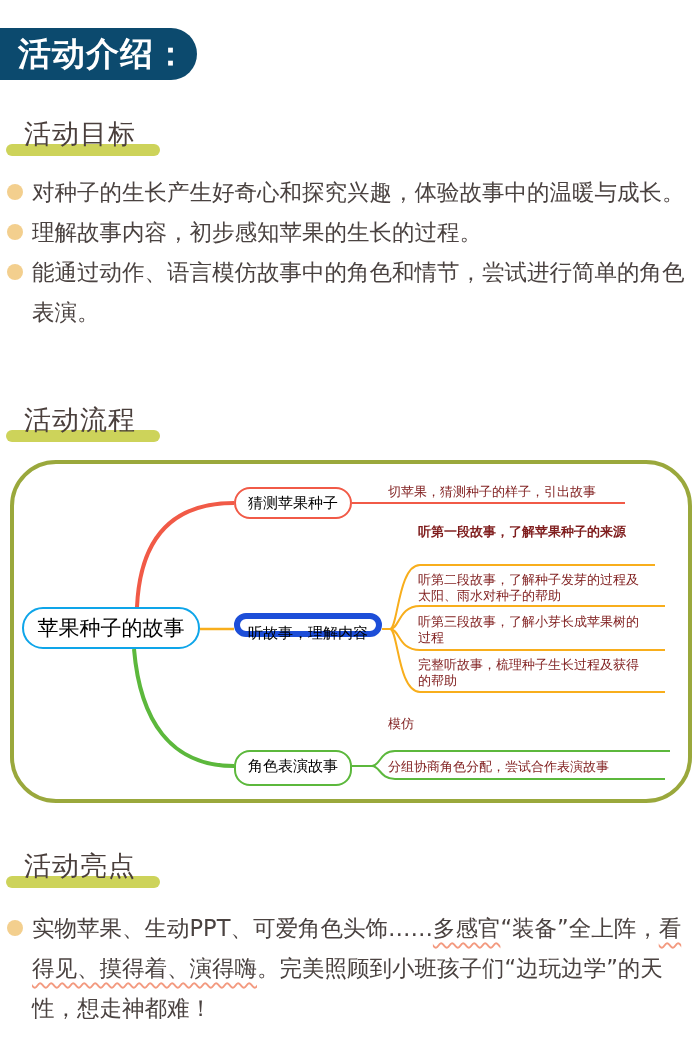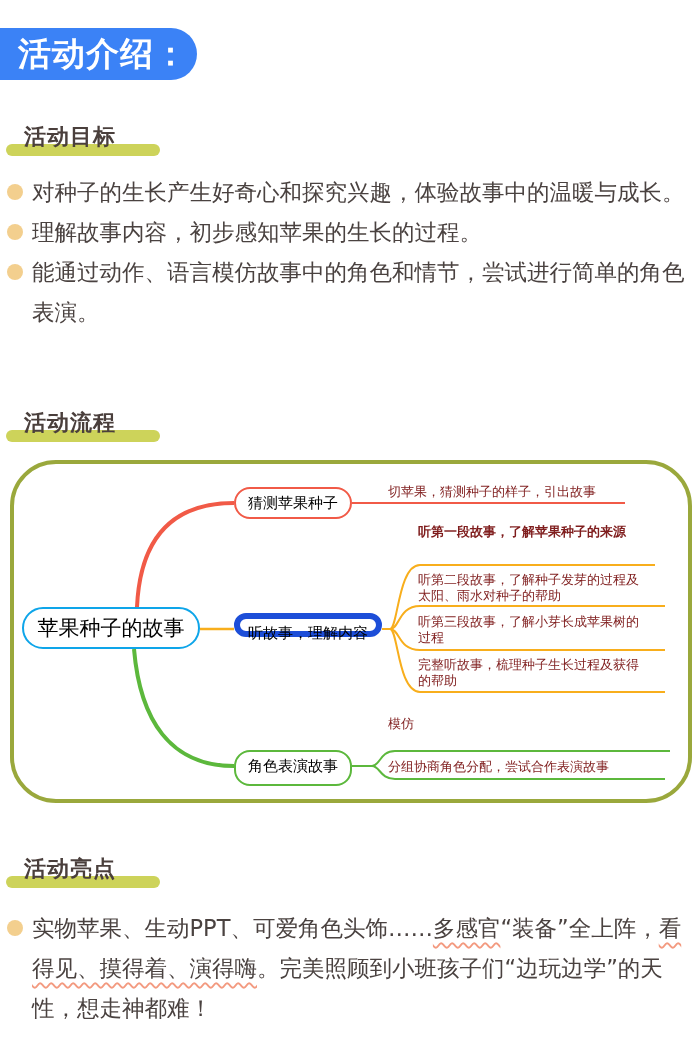--- a/index.html
+++ b/index.html
@@ -1,25 +1,25 @@
 <!DOCTYPE html>
 <html><head>
 <meta charset="utf-8">
 <style>
   html, body { margin:0; padding:0; background:#ffffff; }
   body { width:700px; height:1043px; position:relative; overflow:hidden;
          font-family:"DejaVu Sans", "Liberation Sans", sans-serif; color:#4a4240; }
   .abs { position:absolute; }
-  .intro-pill { left:0; top:28px; width:197px; height:52px; background:#3b82f6;
+  .intro-pill { left:0; top:28px; width:197px; height:52px; background:#0c4a6e;
     border-radius:0 26px 26px 0; color:#fff; font-size:33px; font-weight:bold;
     line-height:52px; padding-left:18px; box-sizing:border-box; letter-spacing:1px; }
   .sec-head { left:6px; width:154px; height:46px; }
   .sec-head .bar { position:absolute; left:0; bottom:0; width:154px; height:12px;
     background:#cdd35a; border-radius:6px; }
-  .sec-head .txt { position:absolute; left:18px; bottom:4px; font-size:22px; font-weight:bold;
+  .sec-head .txt { position:absolute; left:18px; bottom:4px; font-size:27px; font-weight:normal;
     color:#4a3f3c; letter-spacing:1px; white-space:nowrap; }
   .bullets { left:0; width:700px; }
   .bullet-item { position:relative; padding-left:32px; padding-right:8px; font-size:22.5px;
     line-height:40px; color:#4a4240; }
   .bullet-item .dot { position:absolute; left:7px; top:12px; width:16px; height:16px;
     border-radius:50%; background:#f3cf8e; }
   .map-frame { left:10px; top:460px; width:682px; height:343px; box-sizing:border-box;
     border:4px solid #9aa83c; border-radius:46px; }
   .node { position:absolute; box-sizing:border-box; border-radius:18px; background:#fff;
     text-align:center; white-space:nowrap; color:#000000; }

